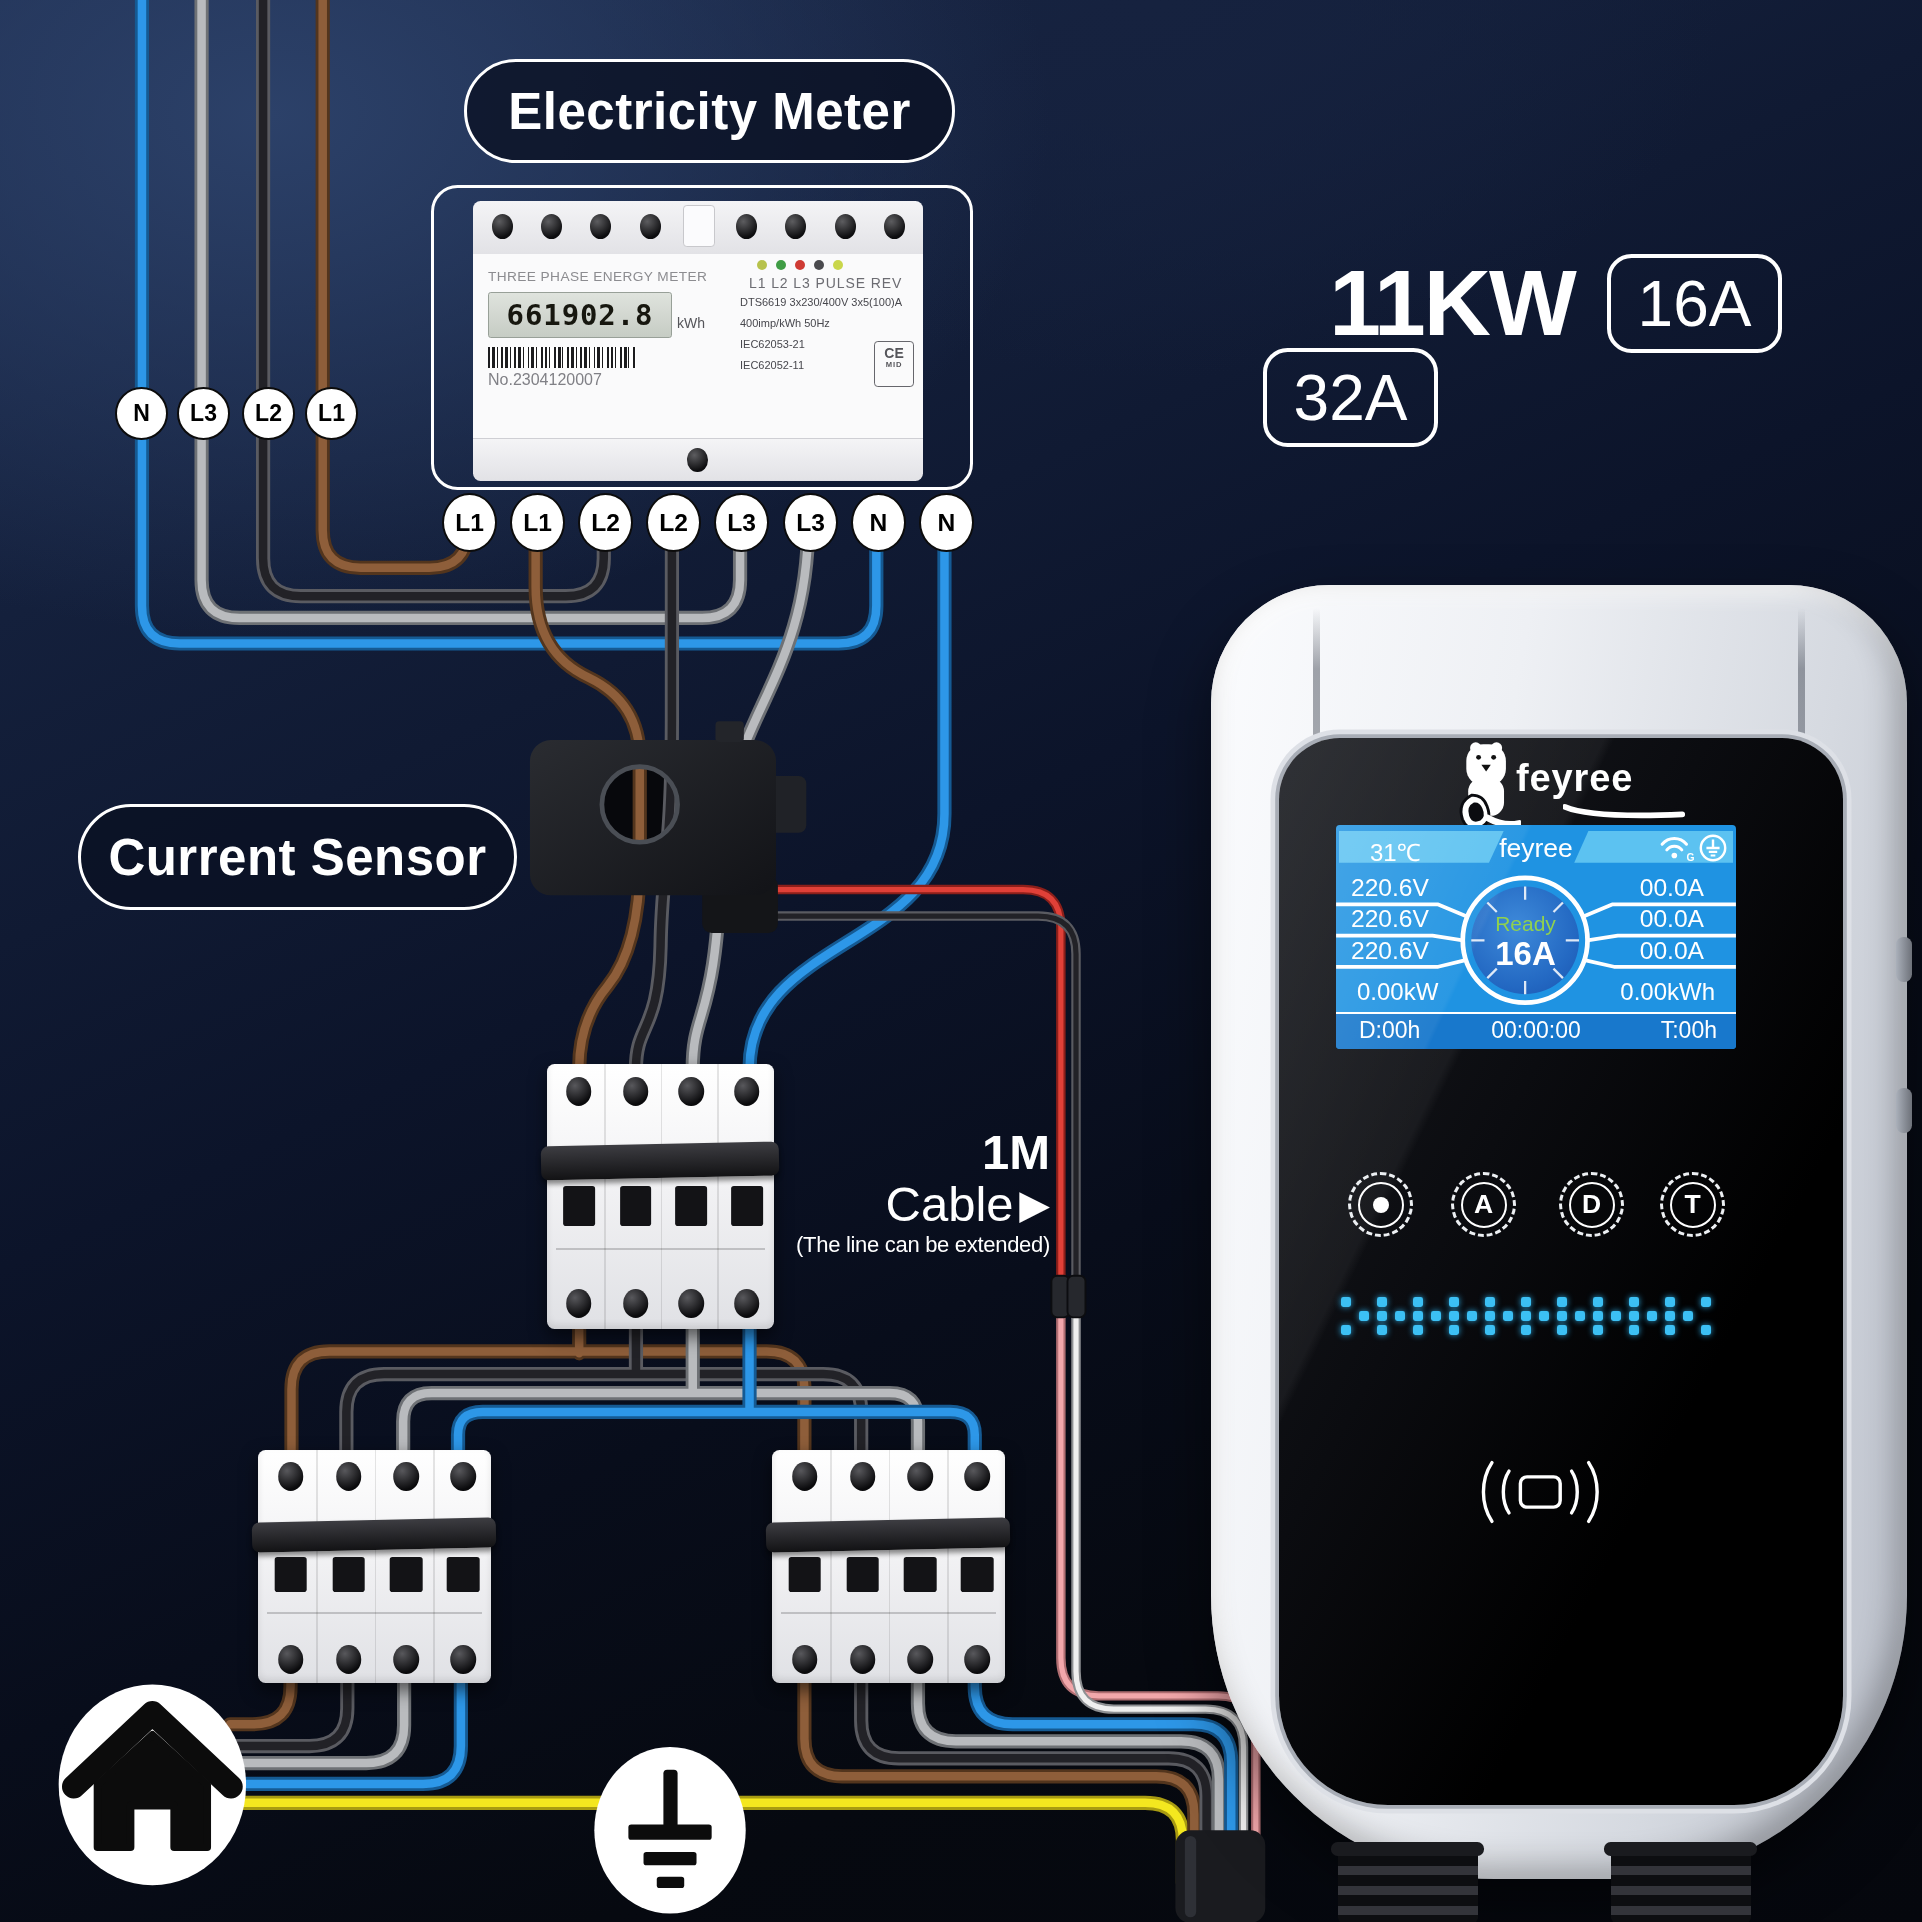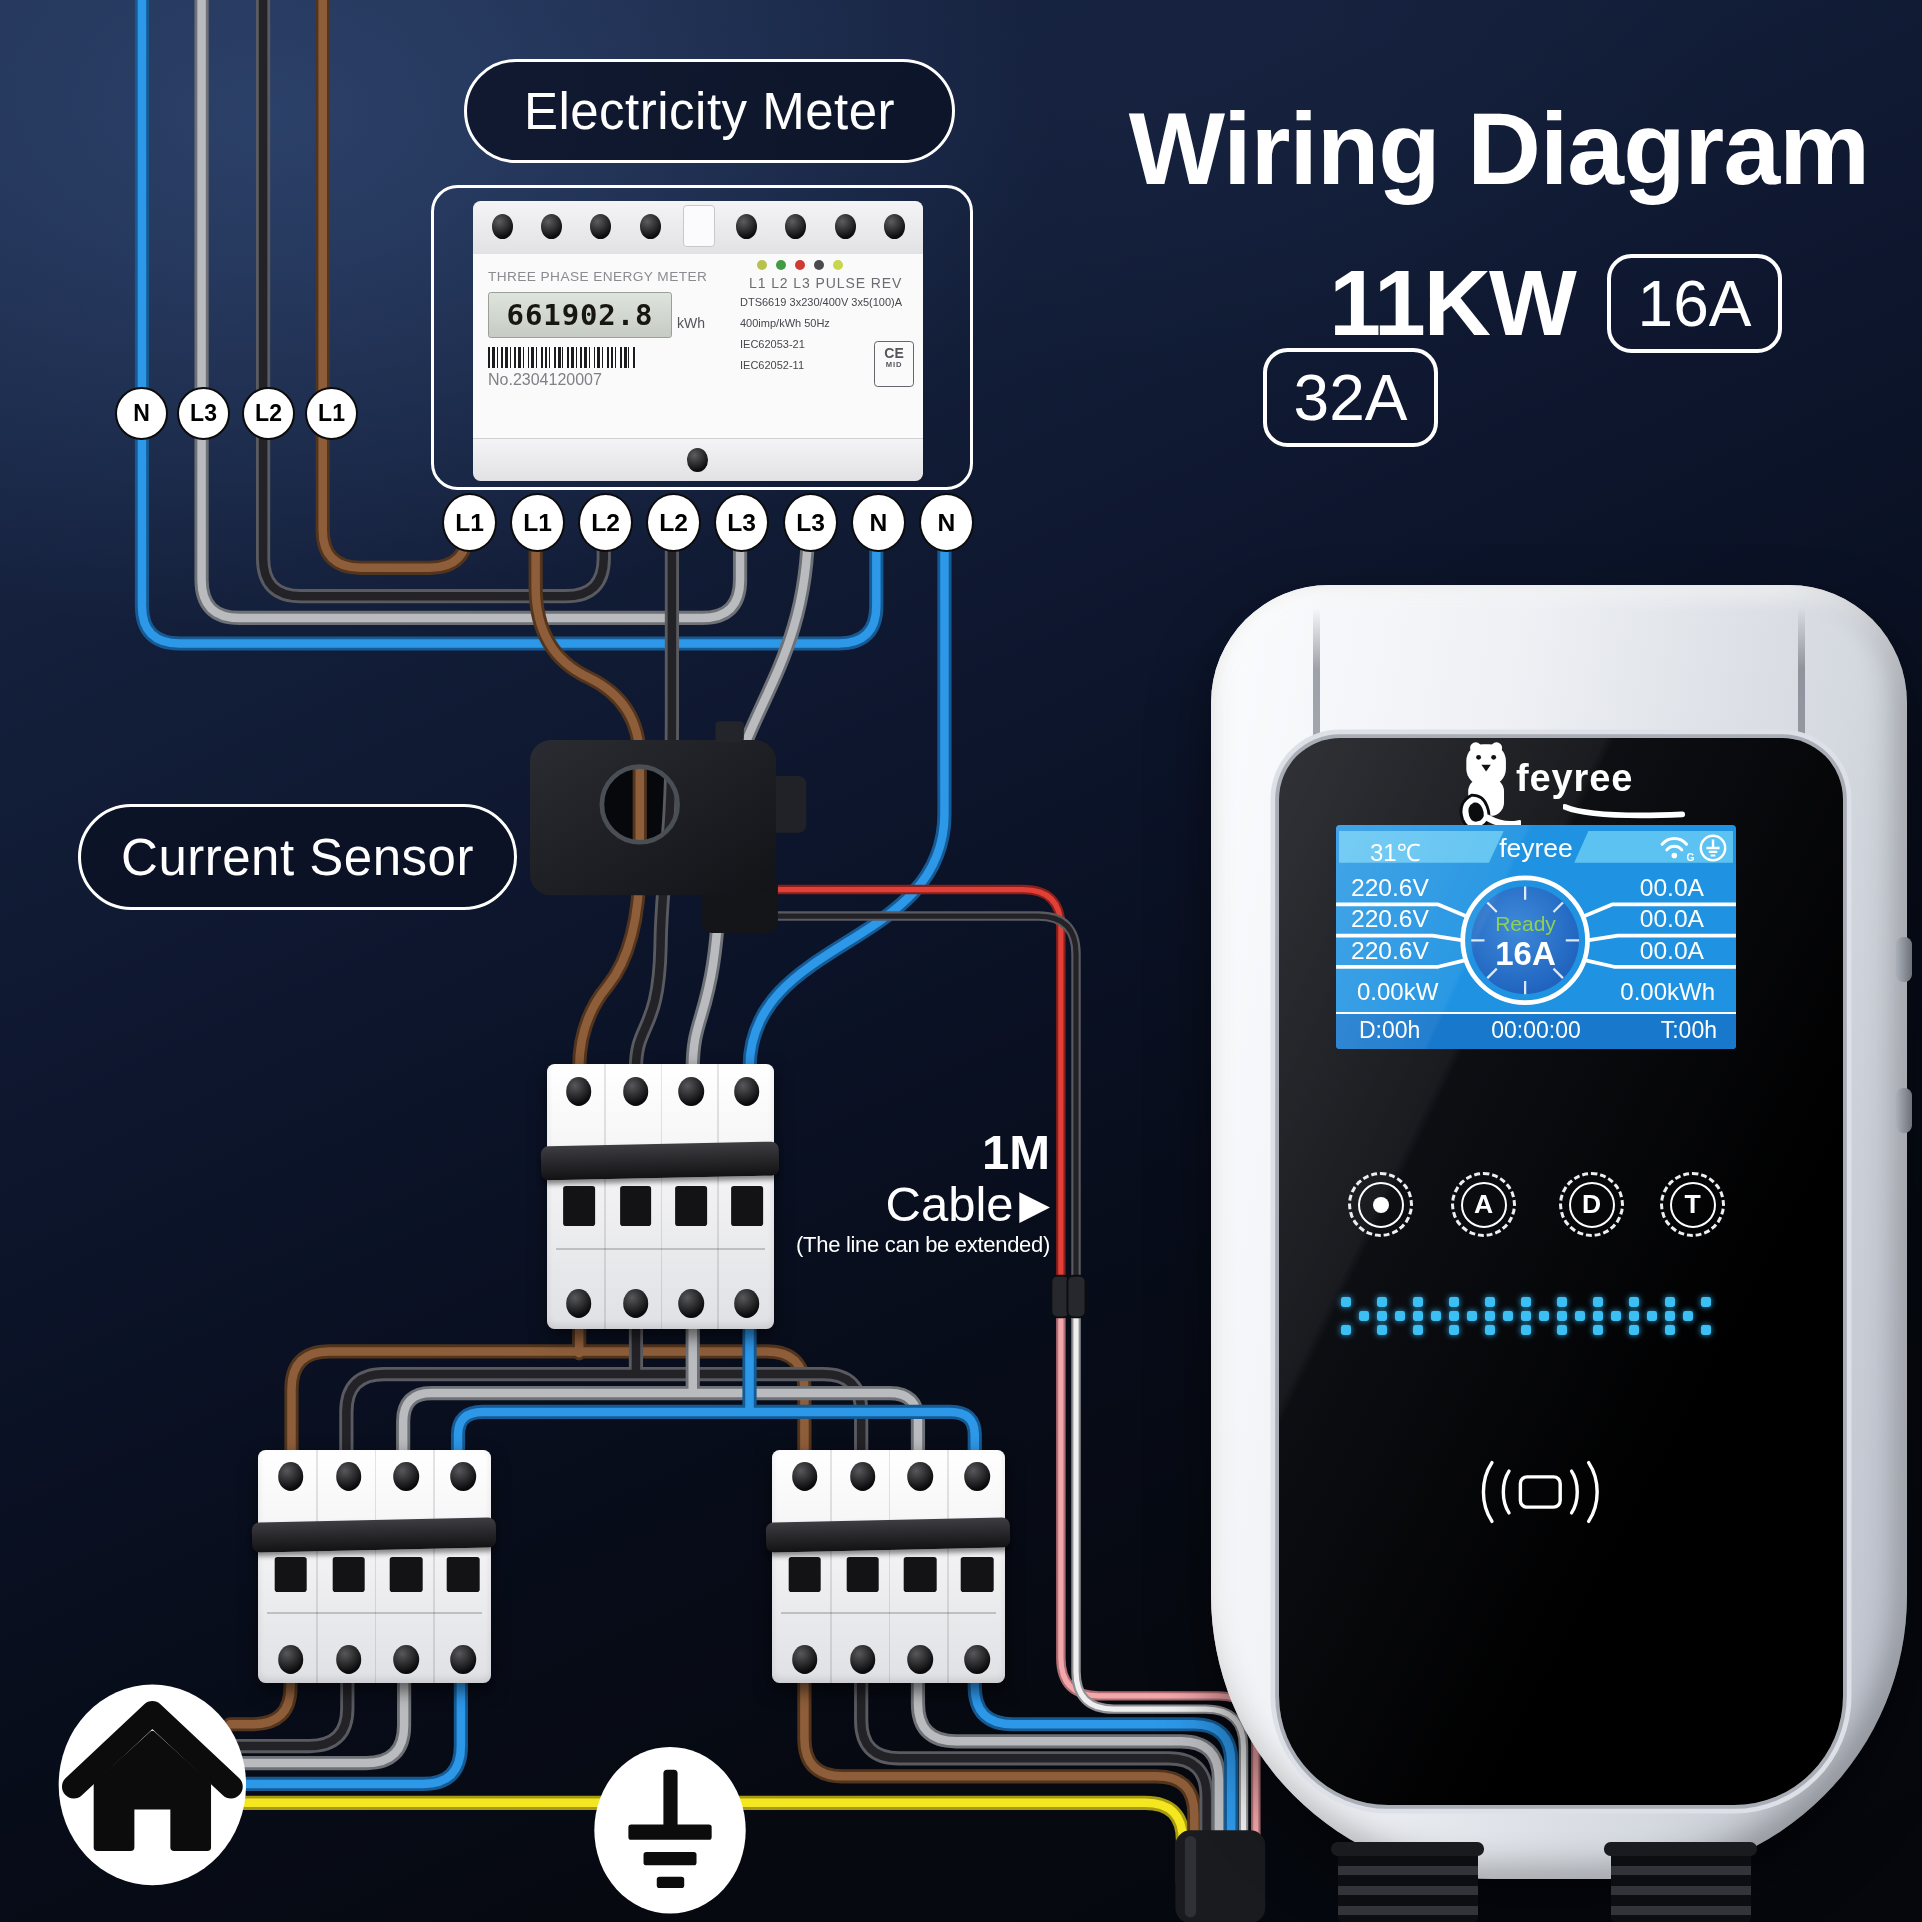--- a/index.html
+++ b/index.html
@@ -20,21 +20,21 @@
   .blue .o{stroke:#155a93;}  .blue .i{stroke:#2d97e8;}
   .grayw .o{stroke:#6e7175;} .grayw .i{stroke:#b9bbbe;}
   .blackw .o{stroke:#5a5b61;}.blackw .i{stroke:#222227;}
   .brown .o{stroke:#53351d;} .brown .i{stroke:#8e5e3a;}
   .yellow .o{stroke:#a89b12;}.yellow .i{stroke:#f4e71f;}
   .redw .o{stroke:#8c1f1a;}  .redw .i{stroke:#e04038;}
   .pinkw .o{stroke:#b06e72;} .pinkw .i{stroke:#f2a7ab;}
   .whitew .o{stroke:#8e9093;}.whitew .i{stroke:#efefef;}
   
   .pill{position:absolute;border:3.8px solid #fff;border-radius:945px;color:#fff;
-    display:flex;align-items:center;justify-content:center;font-weight:normal;
+    display:flex;align-items:center;justify-content:center;font-weight:bold;
     background:rgba(10,17,34,.78);letter-spacing:0.5px;}
   .big-title{position:absolute;left:984px;top:91px;width:885px;text-align:right;
     color:#fff;font-size:102px;font-weight:bold;letter-spacing:-0.9px;}
   .spec-row{position:absolute;display:flex;align-items:center;gap:32px;}
   .spec-kw{color:#fff;font-size:93px;font-weight:bold;width:312px;text-align:right;letter-spacing:-1.9px;}
   .spec-box{border:4.7px solid #fff;border-radius:24.6px;color:#fff;font-size:64px;
     width:167px;height:91px;display:flex;align-items:center;justify-content:center;}
   
   .meter-box{position:absolute;left:431px;top:185px;width:536px;height:299px;
     border:3.8px solid #fff;border-radius:26.5px;}
@@ -299,21 +299,20 @@
       <rect x="680" y="1957" width="56" height="14" rx="3" fill="#0c0c0c"></rect>
       <rect x="694" y="1983" width="29" height="12" rx="3" fill="#0c0c0c"></rect>
     </g>
 
     <g>
       <rect x="1242" y="1934" width="95" height="98" rx="16" fill="#1a1b1f"></rect>
       <rect x="1252" y="1940" width="12" height="86" rx="6" fill="#2e3036"></rect>
     </g>
   </svg>
 
-  <div class="big-title">Wiring Diagram</div>
 
   <div class="spec-row" style="left:1263px;top:250px;">
     <div class="spec-kw">11KW</div>
     <div class="spec-box">16A</div>
   </div>
   <div class="spec-row" style="left:1263px;top:348px;">
     <div class="spec-box">32A</div>
   </div>
 
   <div class="pill" style="left:464px;top:59px;width:485px;height:98px;font-size:51px;">Electricity Meter</div>

